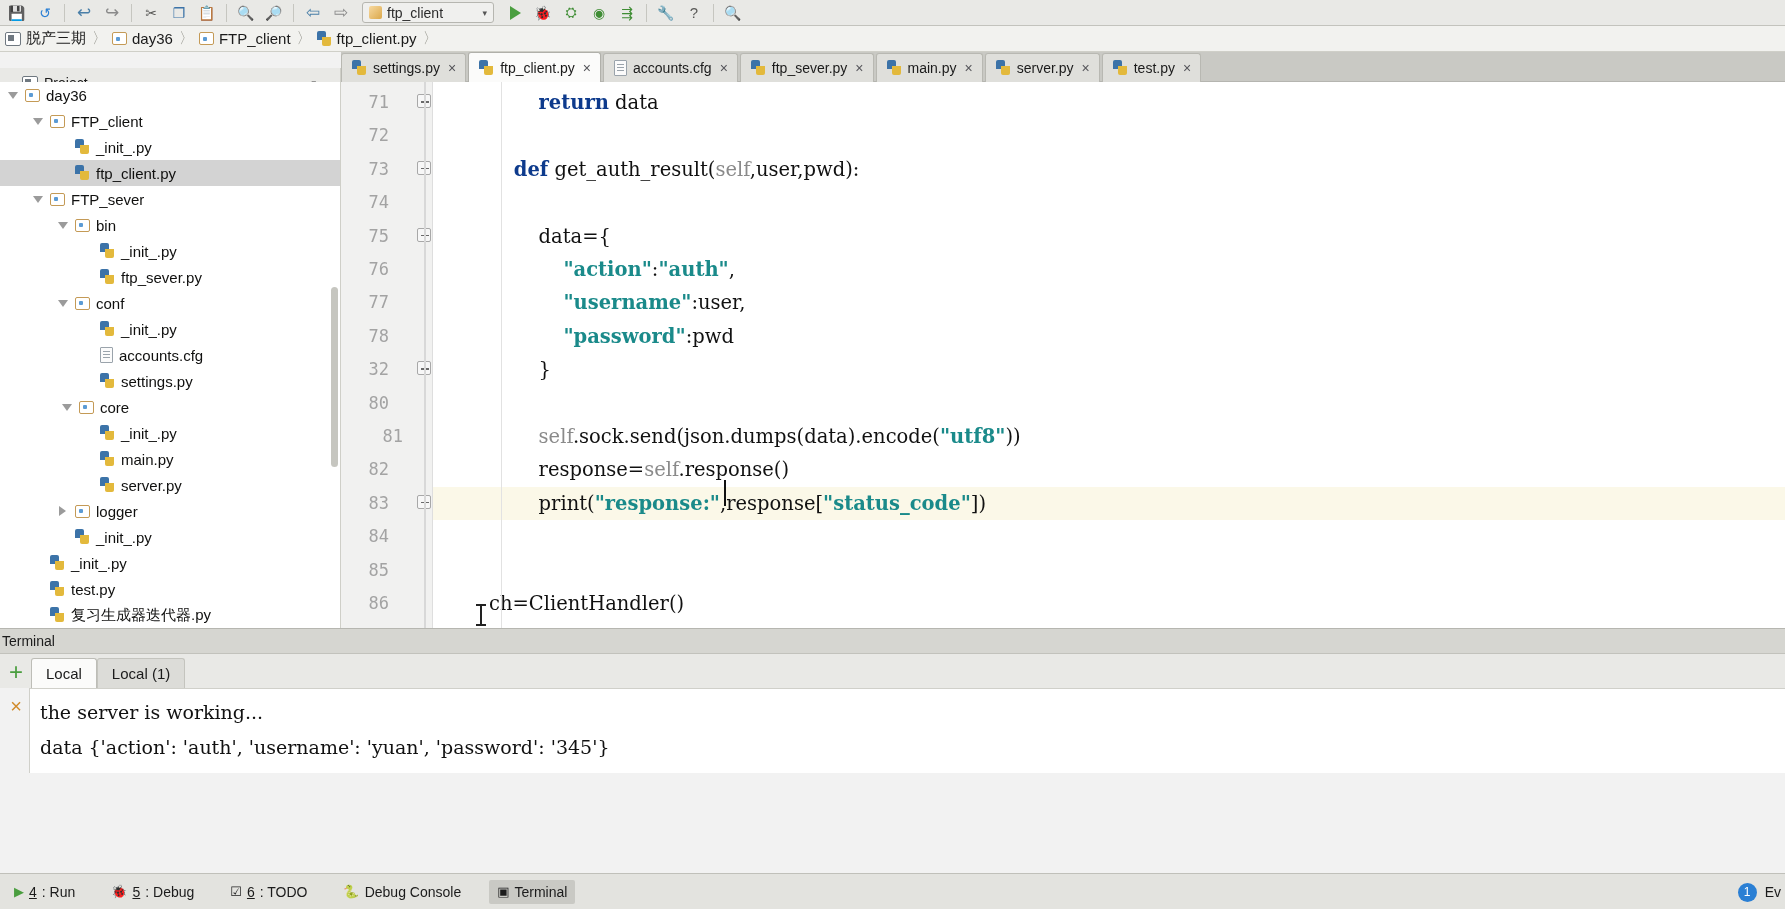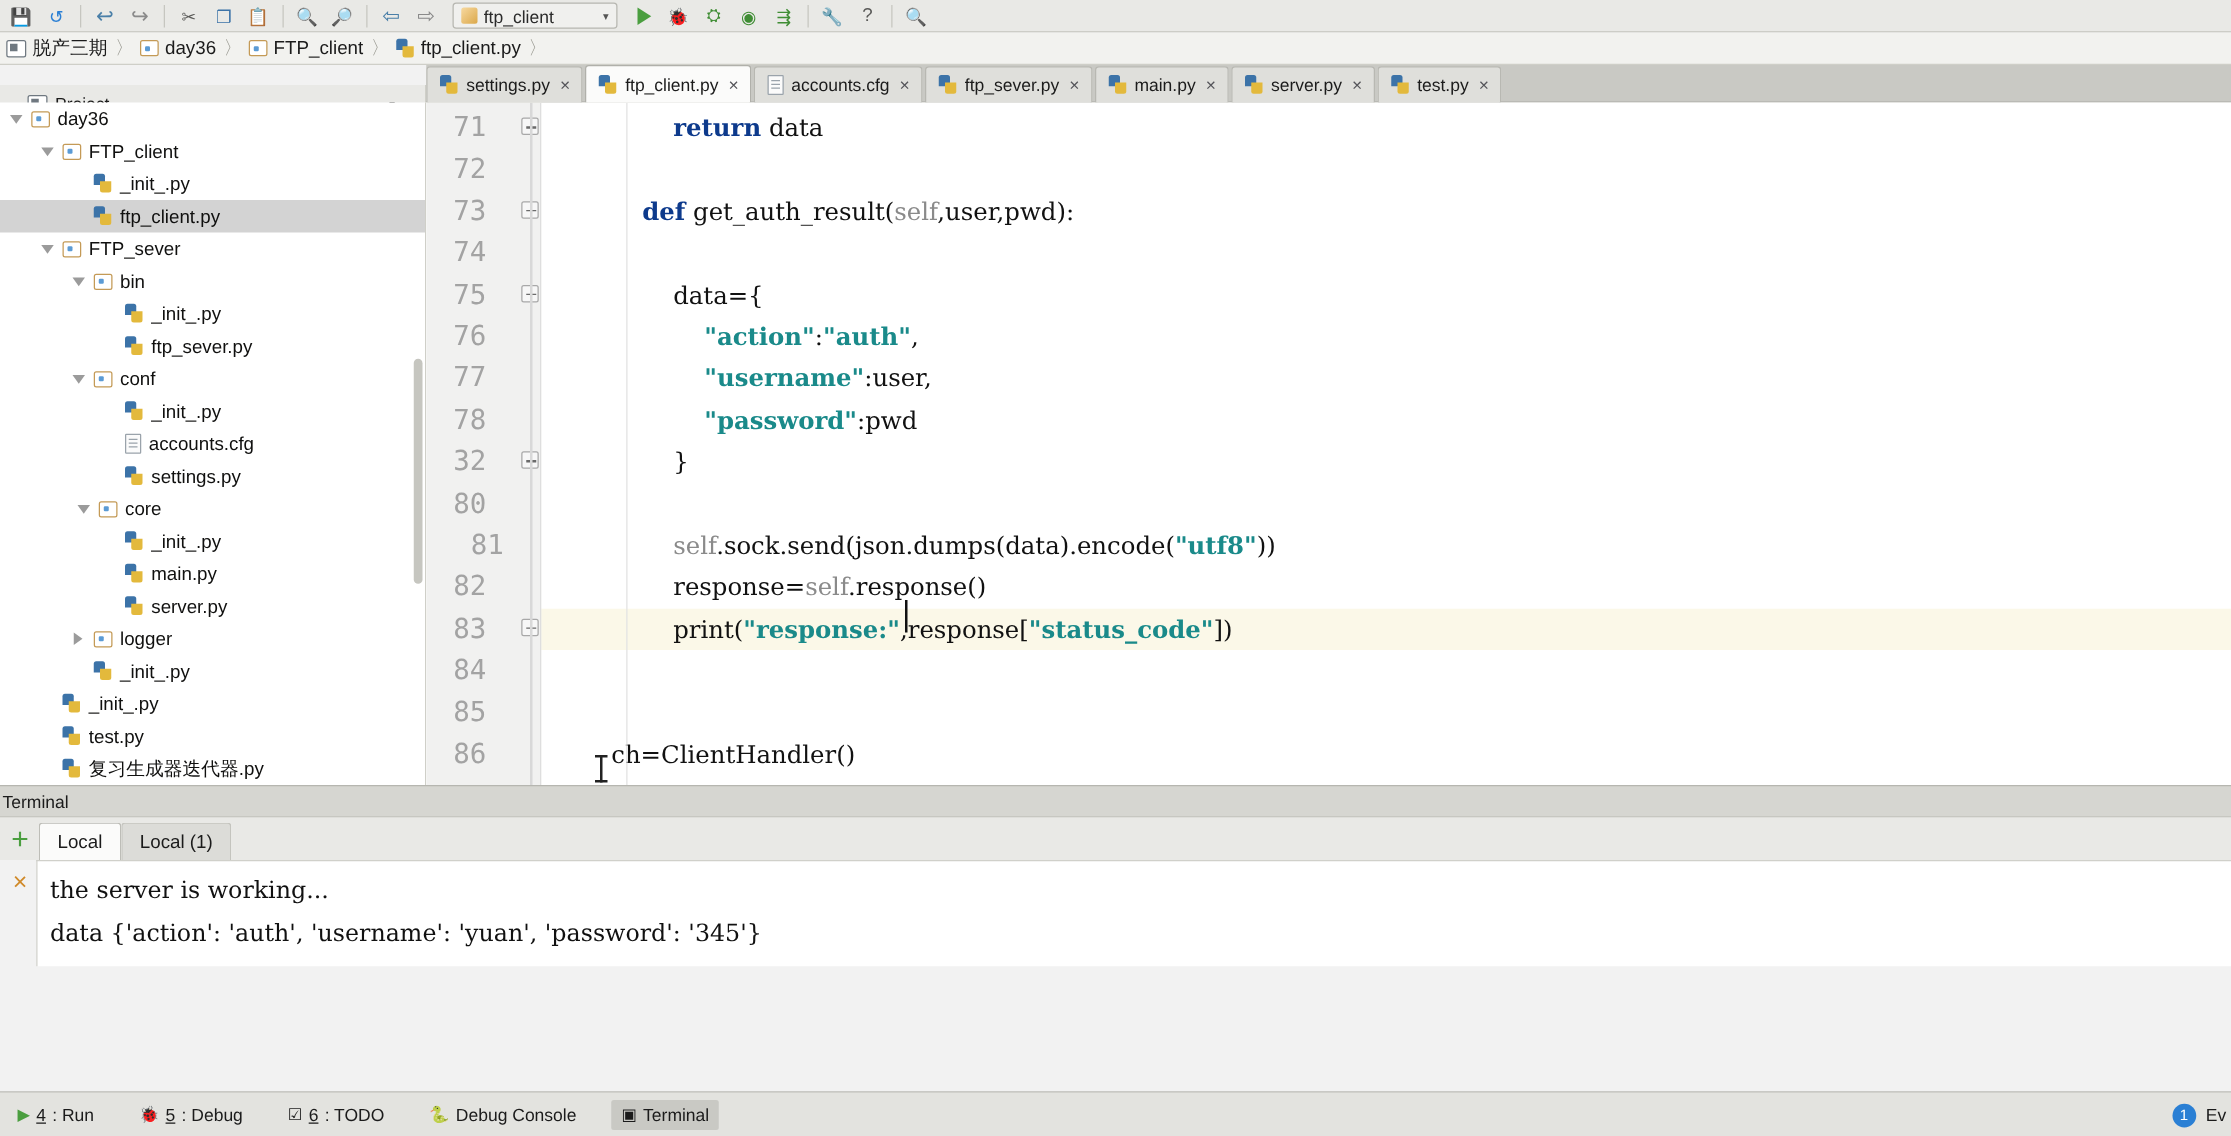--- a/index.html
+++ b/index.html
@@ -154,21 +154,21 @@
     position: absolute; top: 82px; left: 341px; width: 1444px; height: 546px;
     background: #ffffff; overflow: hidden;
   }
   .gutter {
     position: absolute; left: 0; top: 0; width: 92px; height: 100%;
     background: #f1f1f0; border-right: 1px solid #dedede;
   }
   .code-area { position: absolute; left: 92px; top: 0; right: 0; height: 100%; }
   .lnum {
     position: absolute; left: 0; width: 48px; text-align: right;
-    font-family: "DejaVu Sans Mono", monospace; font-size: 22px; color: #a3a3a3;
+    font-family: "DejaVu Sans Mono", monospace; font-size: 17px; color: #a3a3a3;
     line-height: 33.4px;
   }
   .fold {
     position: absolute; left: 76px; top: 8px; width: 18px; height: 18px;
   }
   .fold span {
     display:block; width:14px; height:14px; border:1px solid #a8a8a8;
     background:#f7f7f7; border-radius:2px; position:relative;
   }
   .fold span::after {

